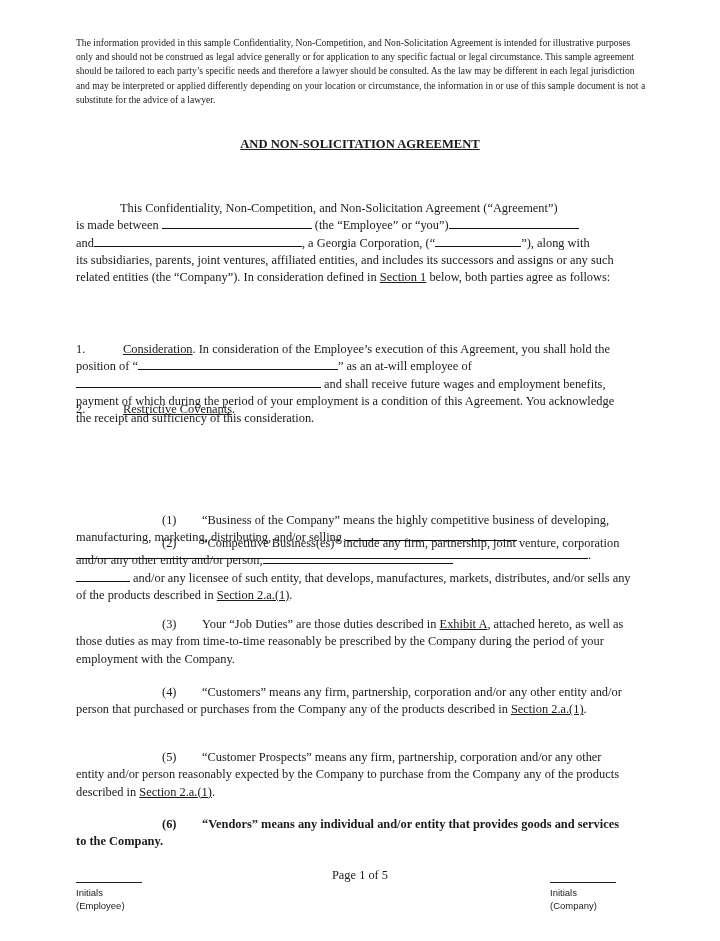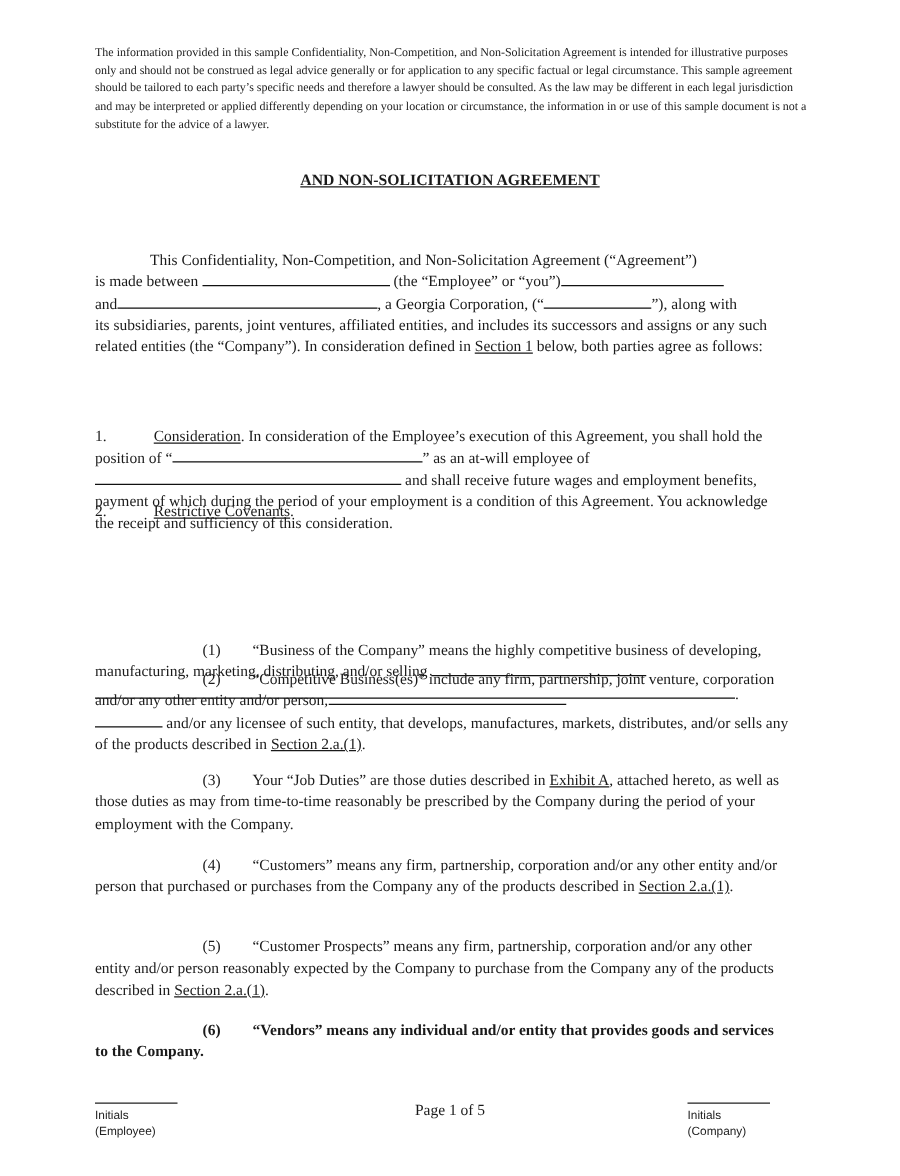--- a/index.html
+++ b/index.html
@@ -11,21 +11,21 @@
   .title { position: absolute; left: 0; top: 136px; width: 720px; text-align: center;
            font-weight: bold; font-size: 12.6px; line-height: 17px; }
   .title .l2 { text-decoration: underline; }
   .body { position: absolute; left: 76px; width: 555px; font-size: 12.4px;
           line-height: 17.3px; }
   .u { text-decoration: underline; }
   .blank { display: inline-block; border-bottom: 1.6px solid #111; height: 11px; vertical-align: baseline; }
   .num { display: inline-block; width: 47px; }
   .sub { display: inline-block; width: 38px; }
   .footer-page { position: absolute; left: 0; top: 868px; width: 720px; text-align: center;
-                 font-size: 12.4px; margin-top: 13px; }
+                 font-size: 12.4px; }
   .initials { position: absolute; top: 882px; font-size: 9.5px; line-height: 13px;
               font-family: "Liberation Sans", sans-serif; color: #222; }
   .initials .line { width: 66px; border-top: 1.2px solid #222; margin-bottom: 3px; }
 </style>
 </head>
 <body>
 
 <div class="page">
 
   <div class="disclaimer">The information provided in this sample Confidentiality, Non-Competition, and Non-Solicitation Agreement is intended for illustrative purposes only and should not be construed as legal advice generally or for application to any specific factual or legal circumstance.  This sample agreement should be tailored to each party’s specific needs and therefore a lawyer should be consulted.  As the law may be different in each legal jurisdiction and may be interpreted or applied differently depending on your location or circumstance, the information in or use of this sample document is not a substitute for the advice of a lawyer.</div>

